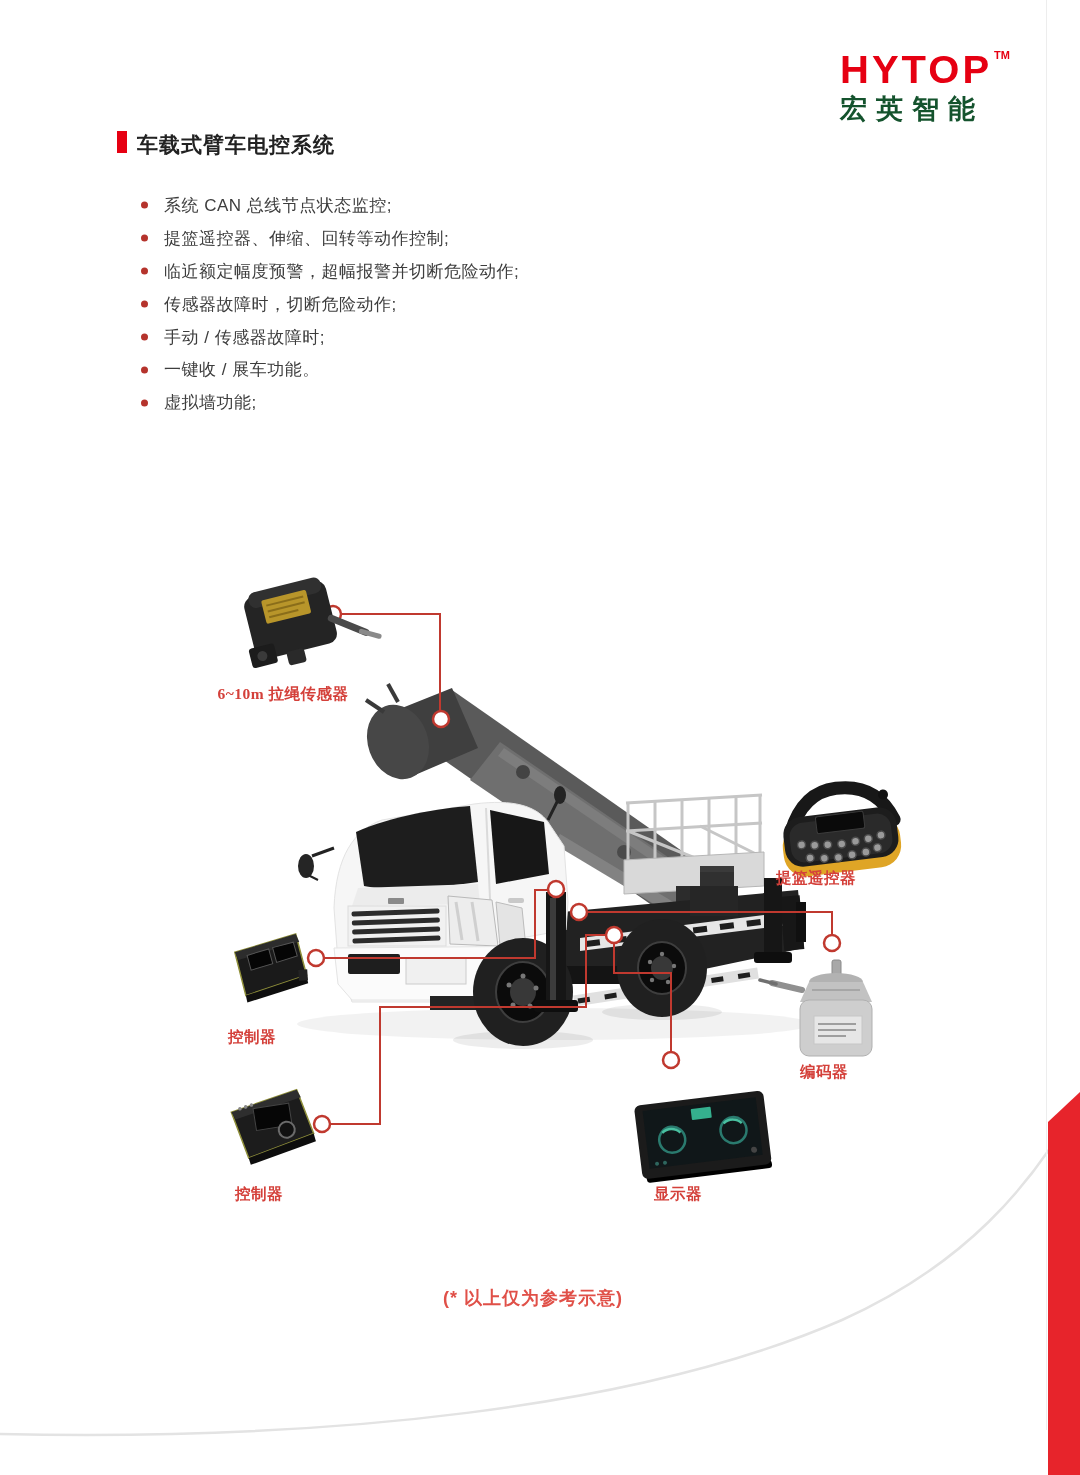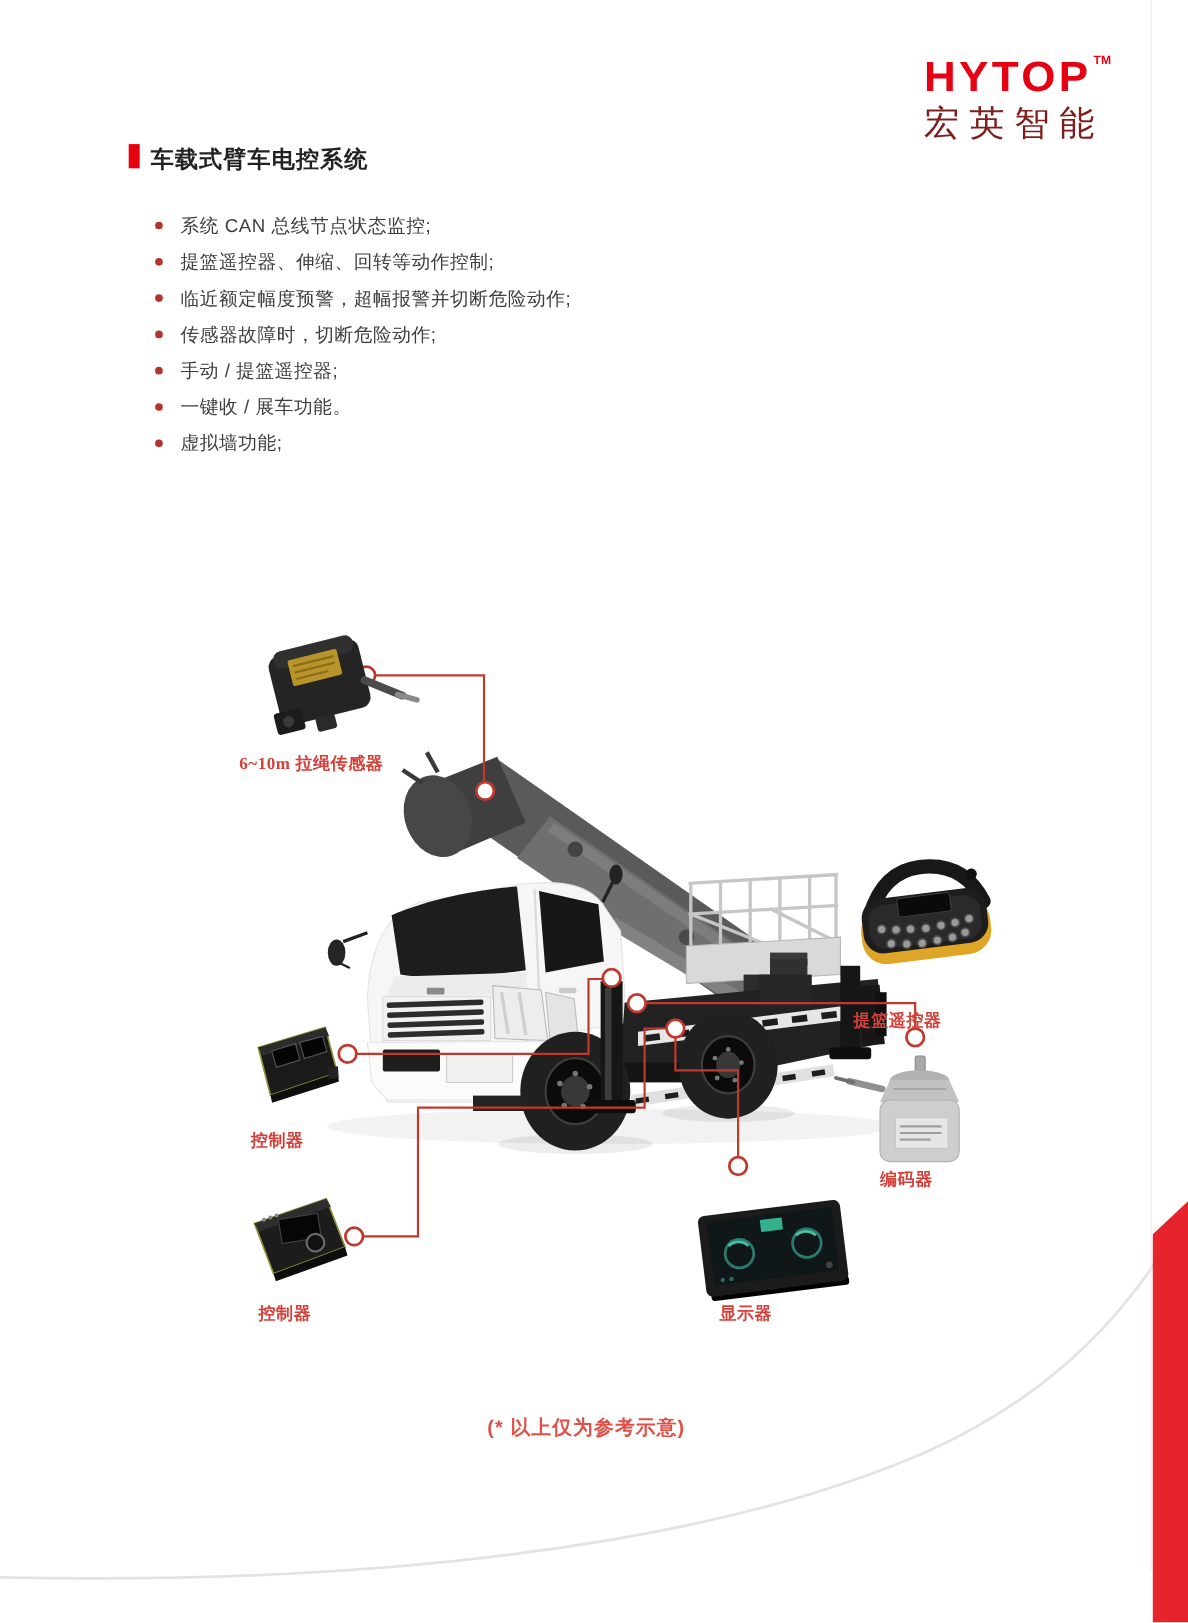--- a/index.html
+++ b/index.html
@@ -5,21 +5,21 @@
   html,body{margin:0;padding:0;}
   body{
     width:1080px;height:1475px;position:relative;background:#ffffff;overflow:hidden;
     font-family:"Liberation Sans","DejaVu Sans",sans-serif;
   }
   .abs{position:absolute;}
   
   .logo{top:50px;right:70px;line-height:1;}
   .logo-brand{font-size:40px;font-weight:800;color:#e60012;letter-spacing:3px;transform:scaleY(.96);display:inline-block;}
   .logo-tm{font-size:11px;font-weight:700;color:#e60012;vertical-align:top;margin-left:2px;}
-  .logo-sub{margin-top:6px;font-size:32px;font-weight:400;color:#7f1d1d;letter-spacing:9px;margin-right:-9px;}
+  .logo-sub{margin-top:6px;font-size:27px;font-weight:700;color:#14532d;letter-spacing:9px;margin-right:-9px;}
   
   .title-row{top:131px;left:117px;display:flex;}
   .title-bar{width:10px;height:22px;background:#e60012;margin-right:10px;}
   .title-text{font-size:21px;font-weight:700;color:#222;letter-spacing:1px;}
   
   .features{top:189px;left:139px;list-style:none;margin:0;padding:0;}
   .features li{
     position:relative;height:32.9px;display:flex;align-items:center;
     font-size:17px;color:#3d3d3d;padding-left:25px;letter-spacing:.5px;
   }
@@ -277,25 +277,25 @@
 <div class="abs title-row">
   <div class="title-bar"></div>
   <div class="title-text">车载式臂车电控系统</div>
 </div>
 
 <ul class="abs features">
   <li>系统 CAN 总线节点状态监控;</li>
   <li>提篮遥控器、伸缩、回转等动作控制;</li>
   <li>临近额定幅度预警，超幅报警并切断危险动作;</li>
   <li>传感器故障时，切断危险动作;</li>
-  <li>手动 / 提篮遥控器;</li>
+  <li>手动 / 传感器故障时;</li>
   <li>一键收 / 展车功能。</li>
   <li>虚拟墙功能;</li>
 </ul>
 
 <div class="abs dlabel" style="left:283px;top:684px;">6~10m 拉绳传感器</div>
-<div class="abs dlabel" style="left:816px;top:918px;">提篮遥控器</div>
+<div class="abs dlabel" style="left:816px;top:868px;">提篮遥控器</div>
 <div class="abs dlabel" style="left:252px;top:1027px;">控制器</div>
 <div class="abs dlabel" style="left:824px;top:1062px;">编码器</div>
 <div class="abs dlabel" style="left:259px;top:1184px;">控制器</div>
 <div class="abs dlabel" style="left:678px;top:1184px;">显示器</div>
 
 <div class="abs footnote">(* 以上仅为参考示意)</div>
 
 </body></html>

